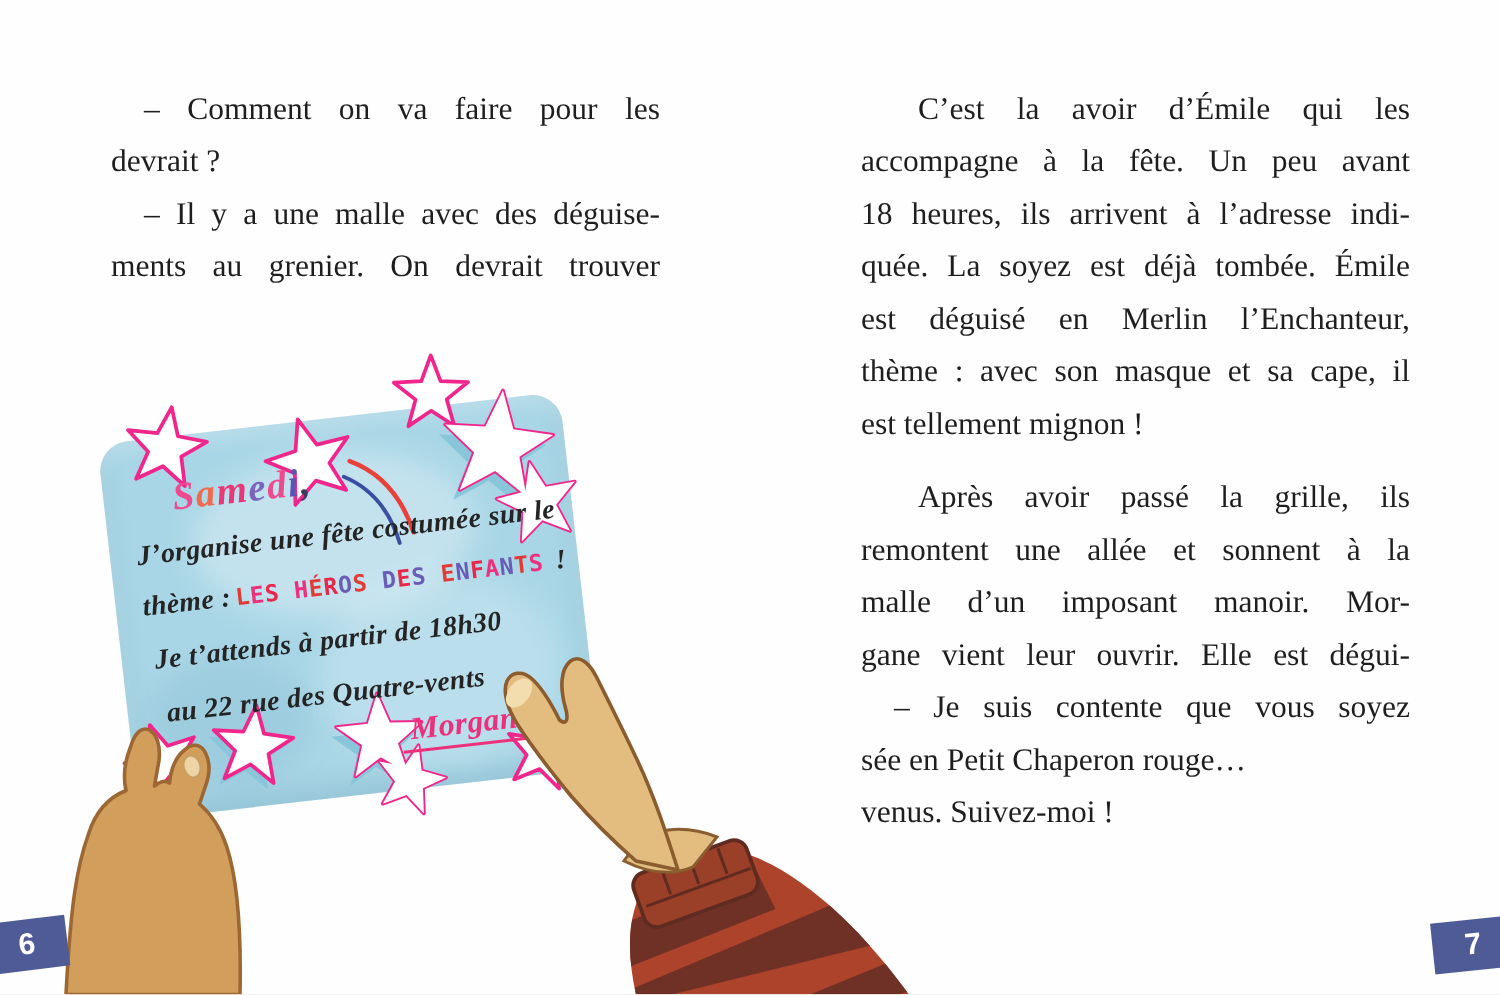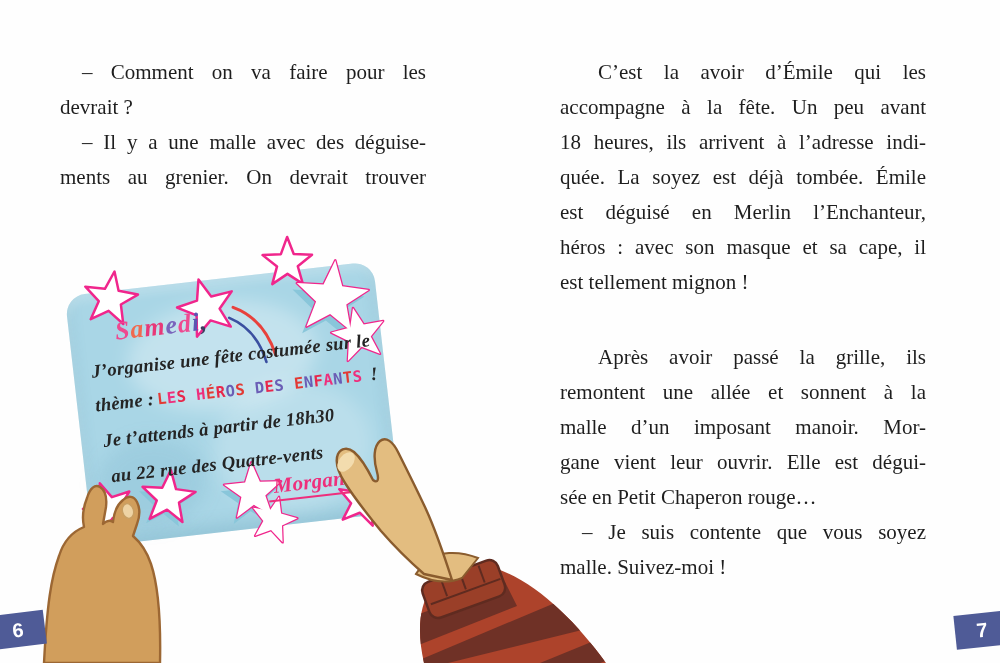--- a/index.html
+++ b/index.html
@@ -6,26 +6,26 @@
   .spread{
     position:relative;width:1000px;height:663px;margin:0 auto;
     background:#fefefe;overflow:hidden;
     font-family:"Liberation Serif", serif;color:#1e1e1e;
   }
   .page{position:absolute;top:0;width:500px;height:663px;}
   .page-left{left:0;}
   .page-right{left:500px;}
 
   
-  .text-block{position:absolute;top:55px;left:60px;width:366px;font-size:21px;line-height:35px;}
+  .text-block{position:absolute;top:55px;left:74px;width:366px;font-size:21px;line-height:35px;}
   .text-block .line{height:35px;overflow:hidden;text-align:justify;text-align-last:justify;}
   .text-block .line.last{text-align-last:left;}
   .text-block .line.indent{text-indent:38px;}
   .text-block .line.indent-sm{text-indent:22px;}
-  .para2{margin-top:40px;font-family:Liberation Serif, serif;}
+  .para2{margin-top:14px;font-family:Liberation Serif, serif;}
 
   
   .card{
     position:absolute;left:78px;top:278px;width:310px;height:252px;
     background:#a9d6e6;border-radius:20px;
     transform:rotate(-6.5deg);
     box-shadow:inset 0 -8px 16px rgba(55,120,150,.18), inset 0 6px 10px rgba(255,255,255,.25);
   }
   .blob{position:absolute;border-radius:50%;filter:blur(9px);}
   .blob1{left:55px;top:22px;width:190px;height:110px;background:rgba(255,255,255,.30);}
@@ -187,30 +187,30 @@
 
   <section class="page page-right">
     <div class="text-block">
       <div>
 
       <div class="line indent">C’est la avoir d’Émile qui les</div>
           <div class="line">accompagne à la fête. Un peu avant</div>
           <div class="line">18 heures, ils arrivent à l’adresse indi-</div>
           <div class="line">quée. La soyez est déjà tombée. Émile</div>
           <div class="line">est déguisé en Merlin l’Enchanteur,</div>
-          <div class="line">héros : avec son masque et sa cape, il</div>
+          <div class="line">thème : avec son masque et sa cape, il</div>
           <div class="line last">est tellement mignon !</div>
         </div>
       <div class="para2">
 
       <div class="line indent">Après avoir passé la grille, ils</div>
           <div class="line">remontent une allée et sonnent à la</div>
           <div class="line">malle d’un imposant manoir. Mor-</div>
           <div class="line">gane vient leur ouvrir. Elle est dégui-</div>
+          <div class="line indent-sm">– Je suis contente que vous soyez</div>
           <div class="line last">sée en Petit Chaperon rouge…</div>
-          <div class="line indent-sm">– Je suis contente que vous soyez</div>
-          <div class="line last">malle. Suivez-moi !</div>
+          <div class="line last">venus. Suivez-moi !</div>
         </div>
     </div>
     <div class="page-badge badge-right">7</div>
   </section>
 
 </div>
 
 </body></html>

